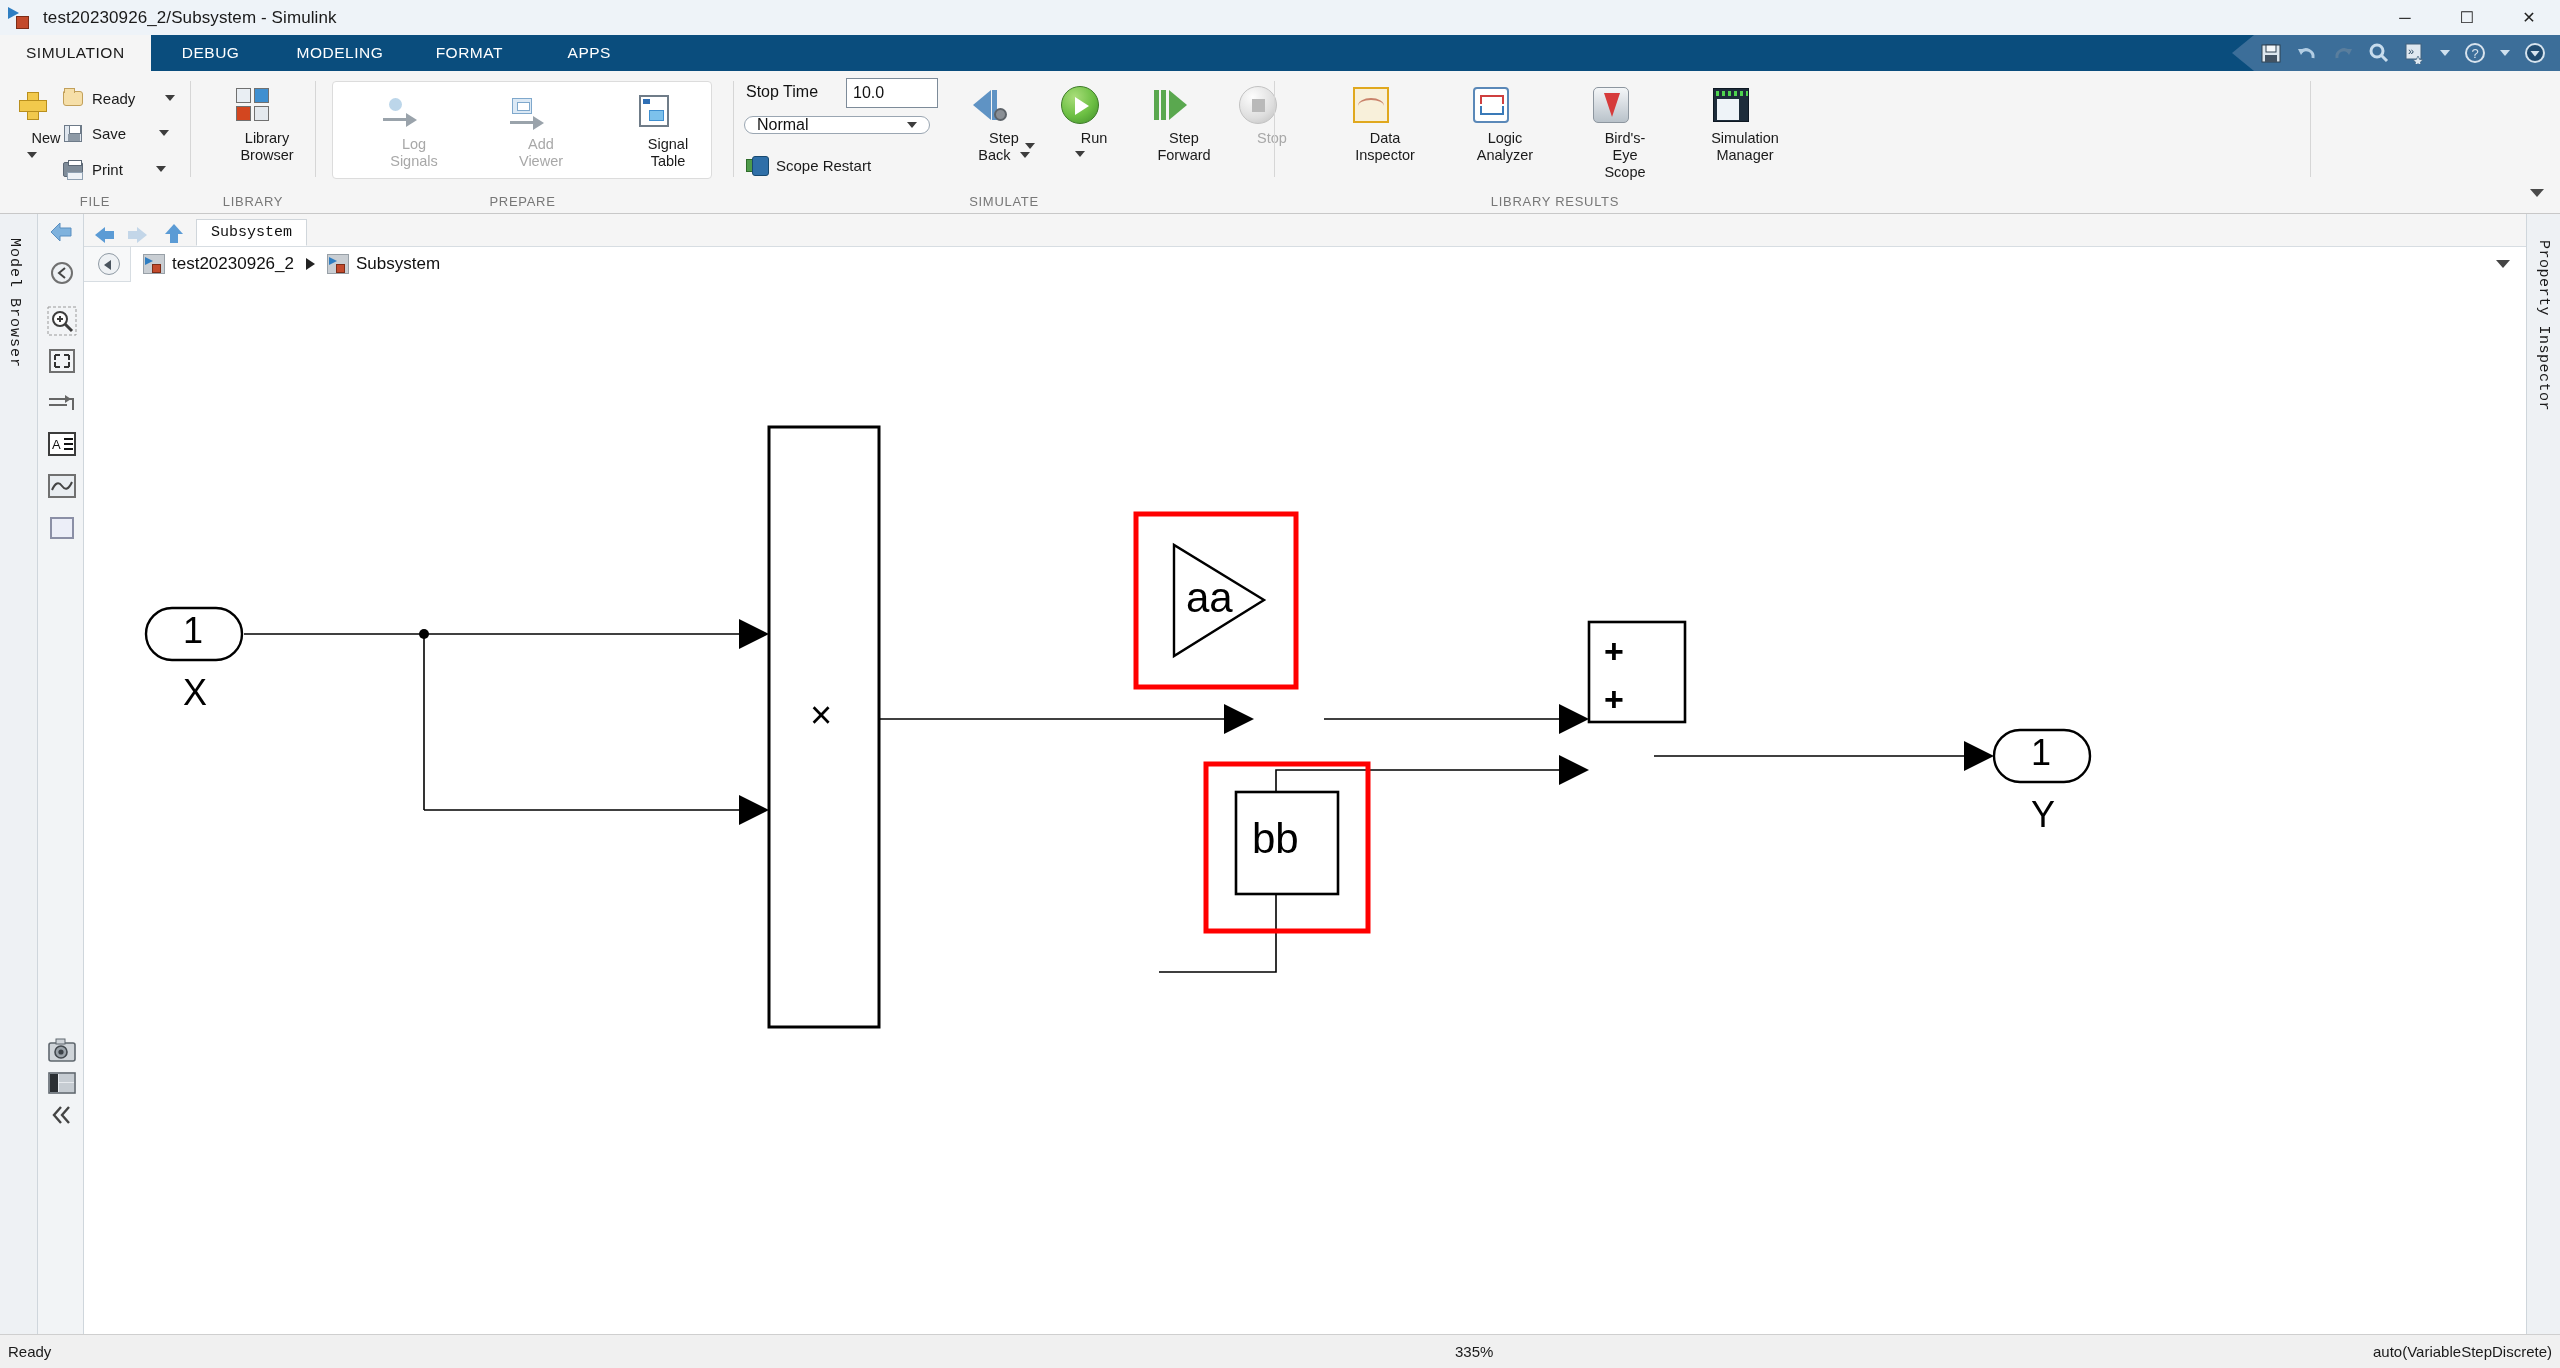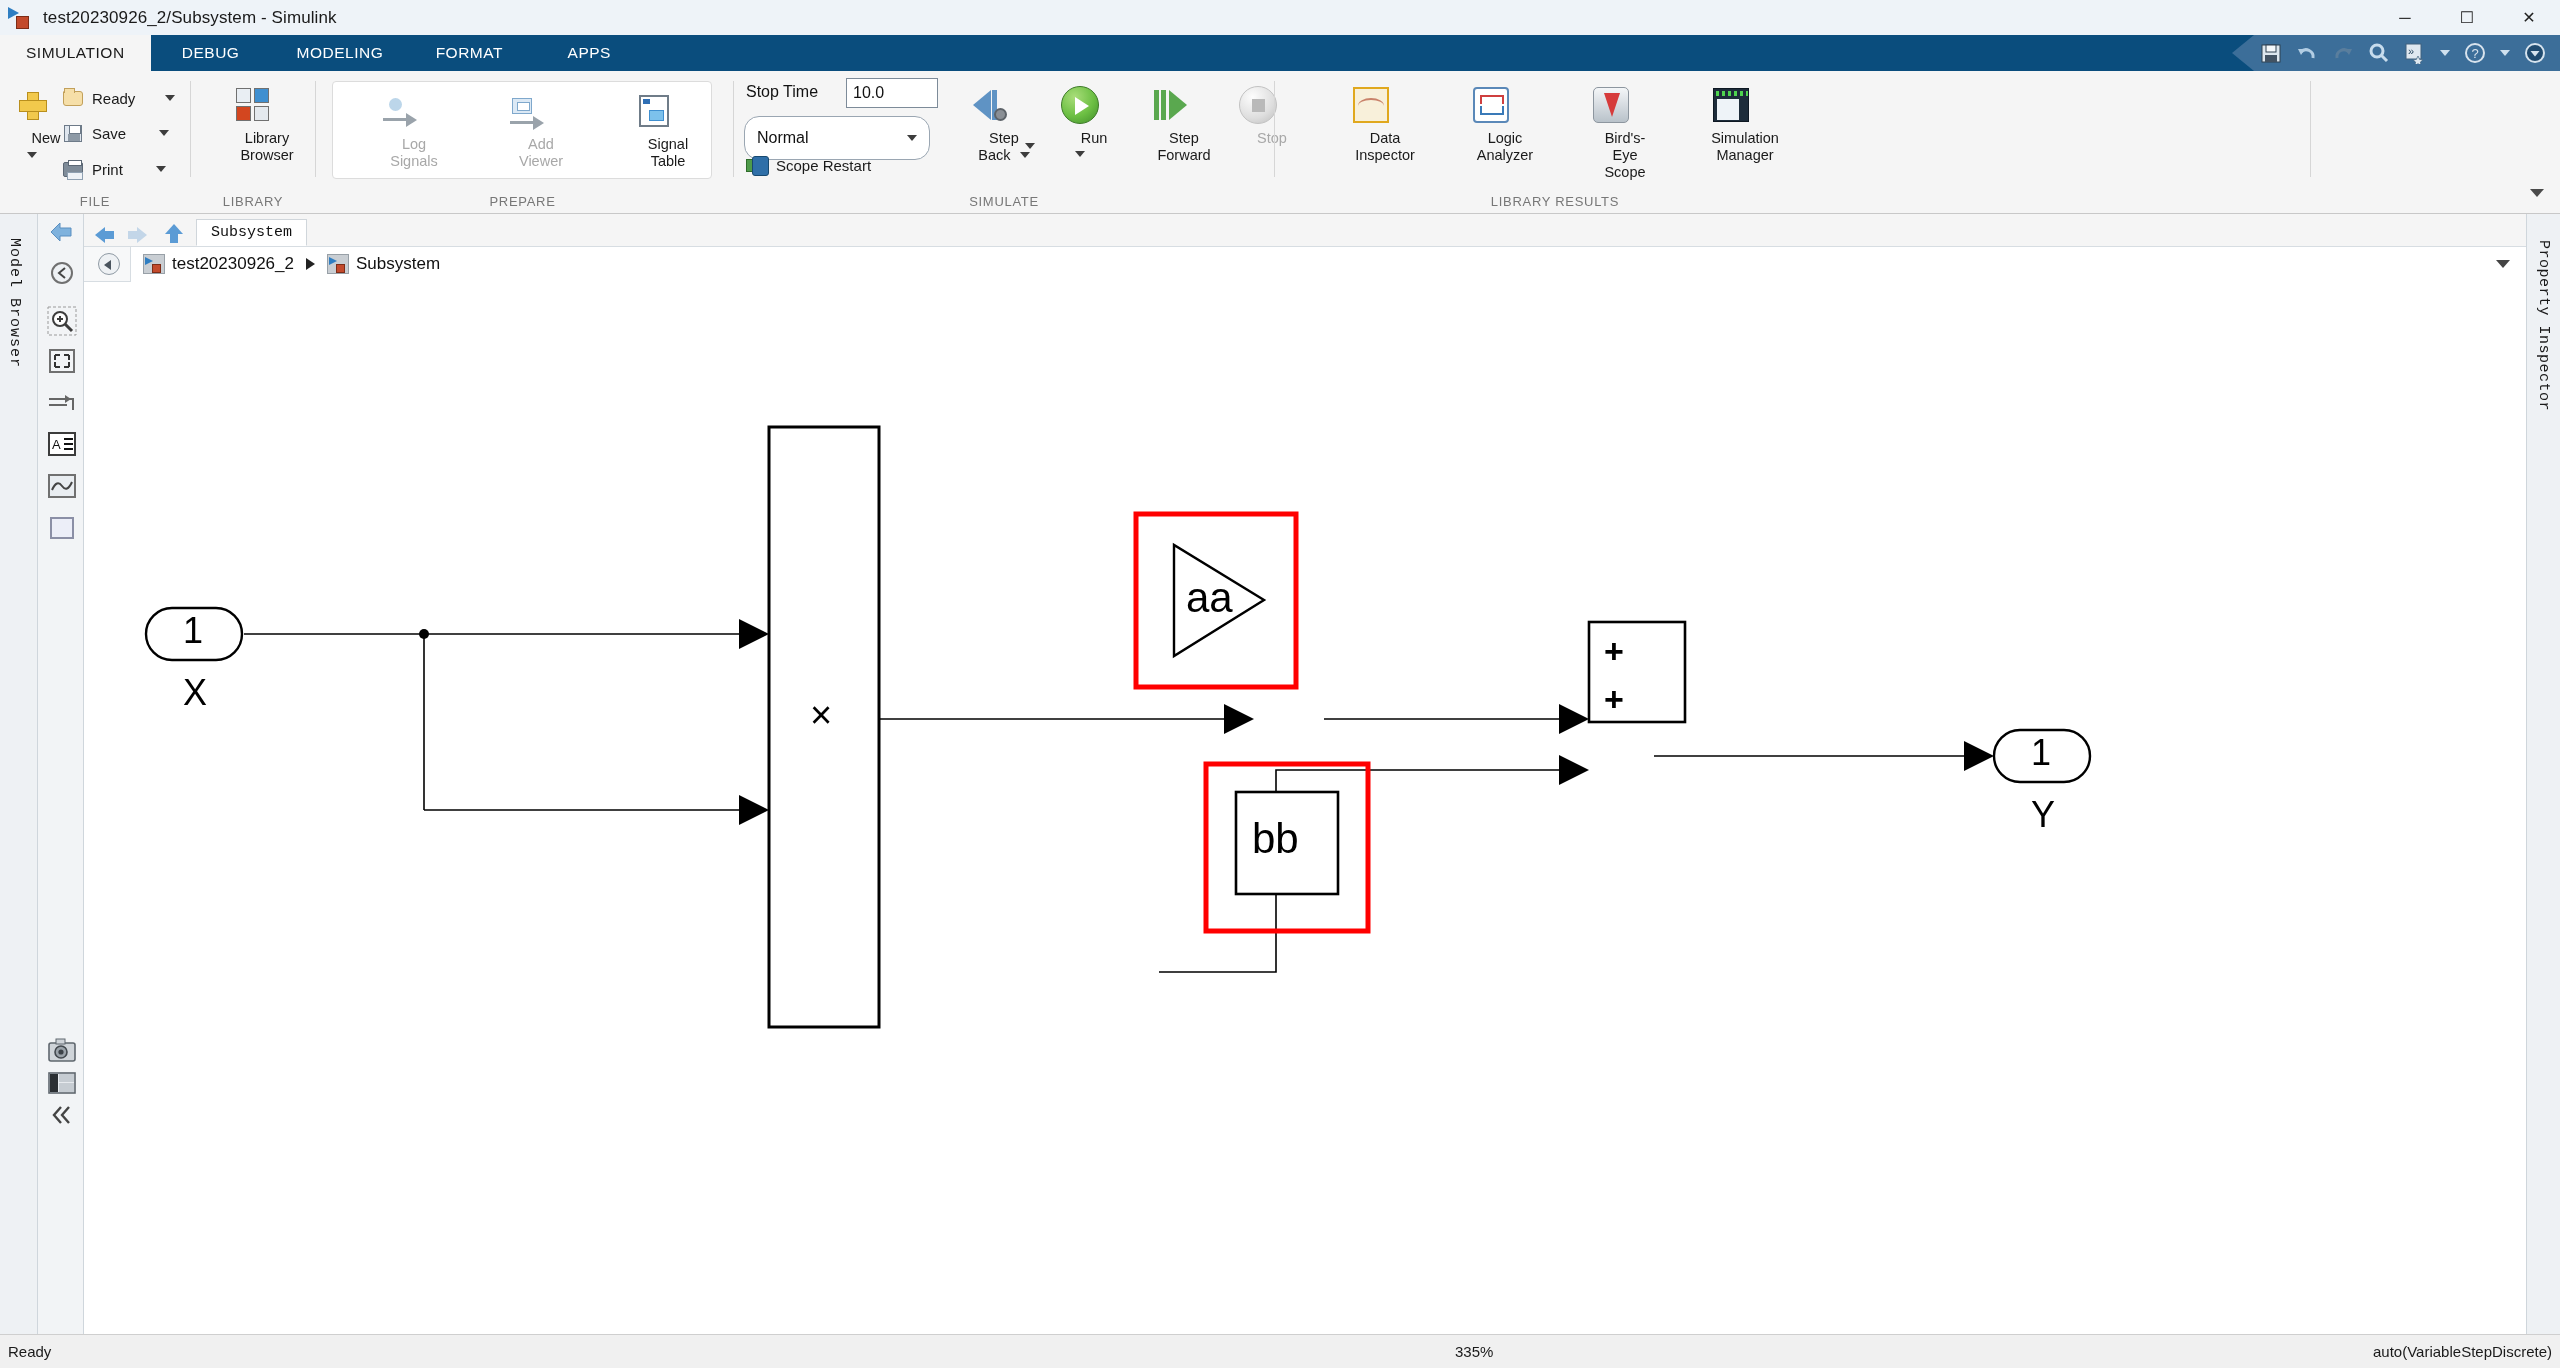--- a/index.html
+++ b/index.html
@@ -294,21 +294,21 @@
     width: 0; height: 0; border-left: 7px solid transparent;
     border-right: 7px solid transparent; border-top: 8px solid #4a4a4a;
   }
 
   .stoptime-input {
     position: absolute; width: 92px; height: 30px;
     border: 1px solid #7d8b99; background: #fff;
     font-size: 16px; color: #111; padding: 0 6px; line-height: 28px;
   }
   .mode-select {
-    position: absolute; width: 186px; height: 44px;
+    position: absolute; width: 186px; height: 18px;
     border: 1px solid #9aa6b2; border-radius: 15px; background: #fff;
     display: flex; align-items: center; padding: 0 12px;
     font-size: 16px; color: #111;
   }
   .mode-select .caret-d { margin-left: auto; }
 
   
   .canvas-wrap {
     position: absolute; left: 0; top: 214px; width: 2560px; height: 1120px;
     background: #ffffff;

